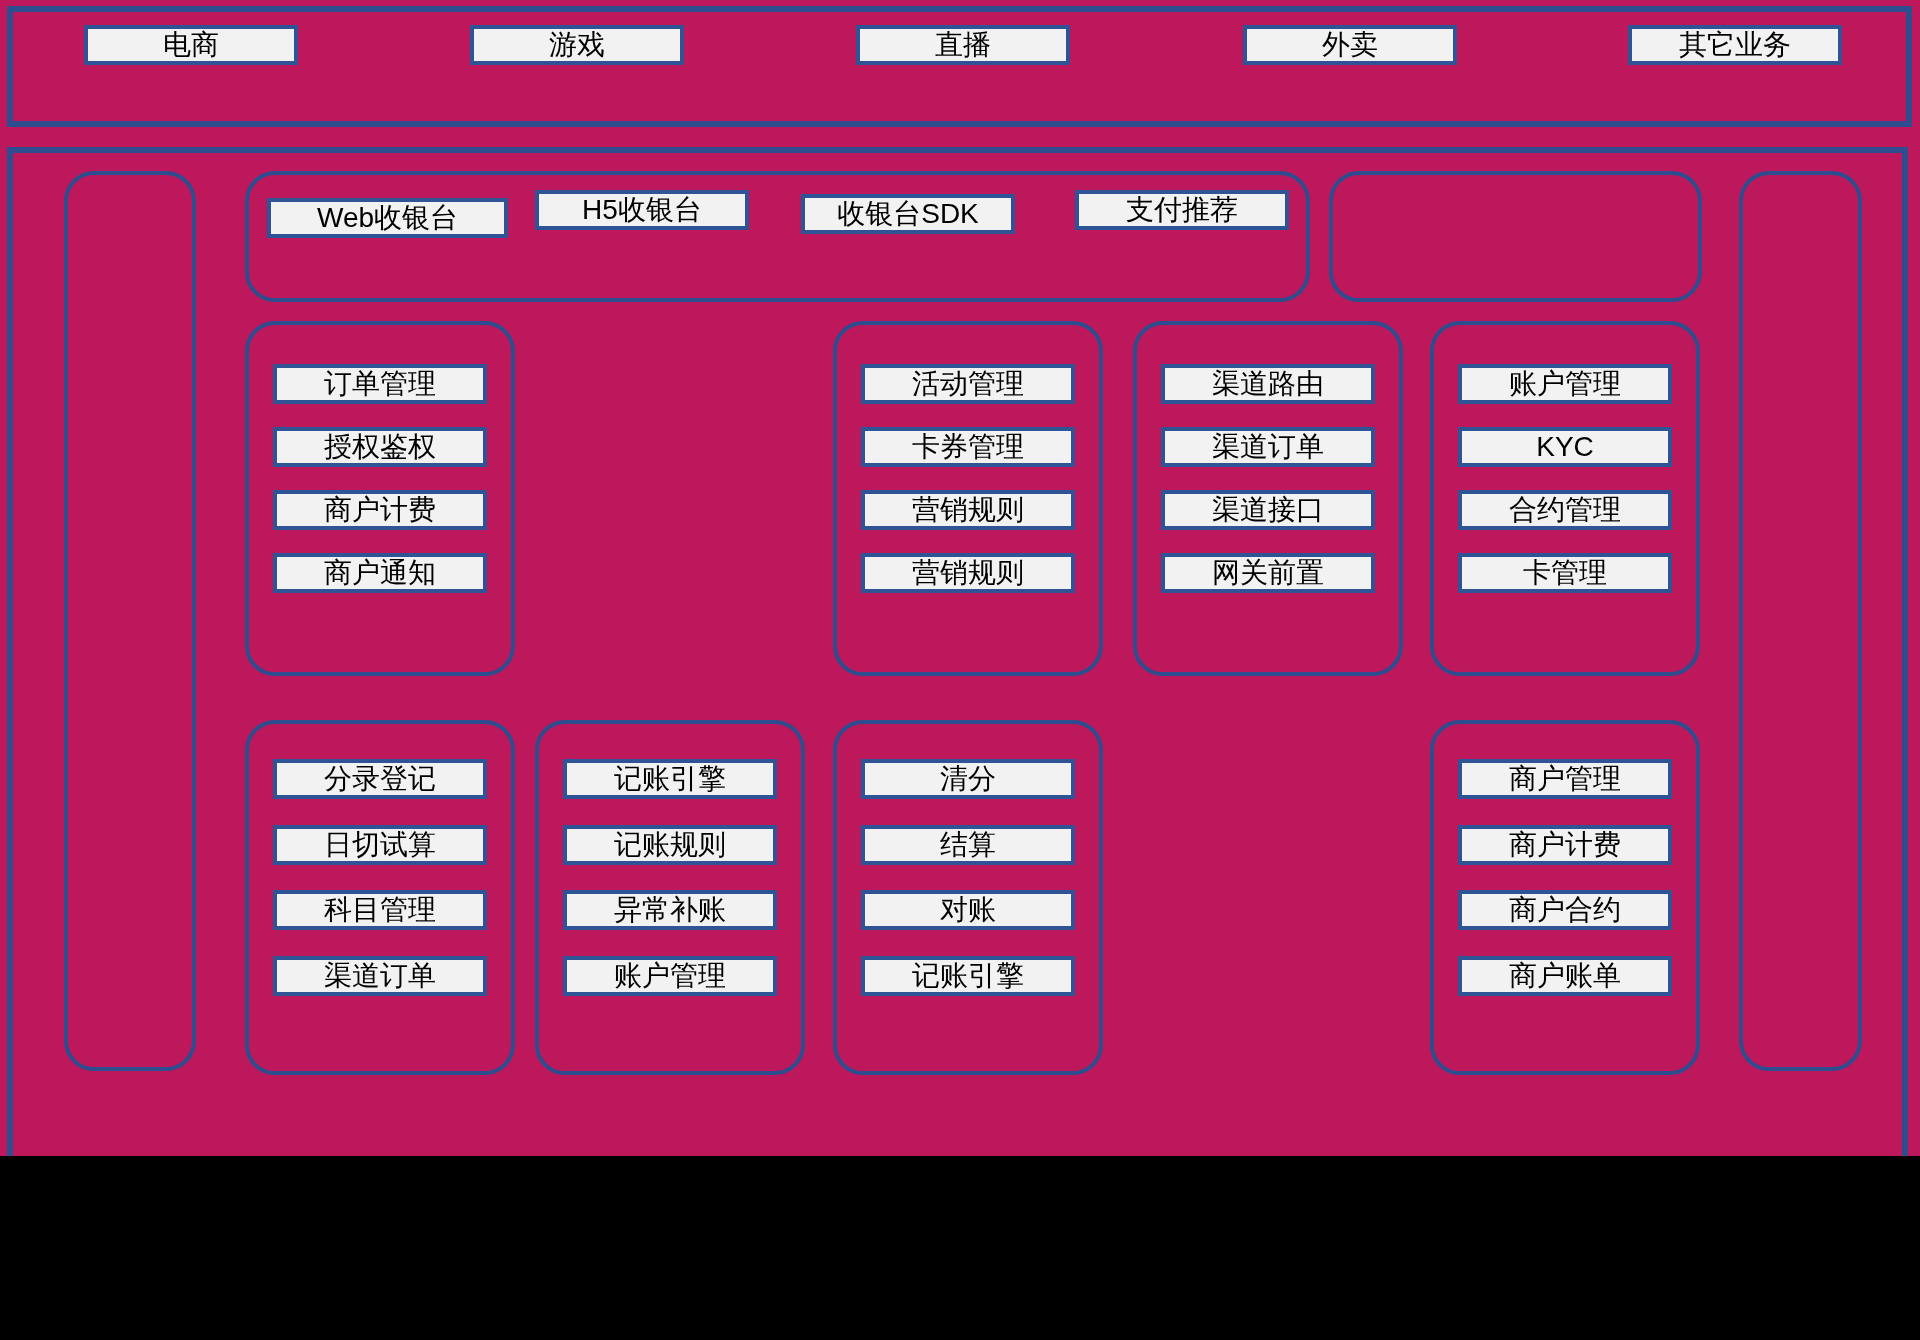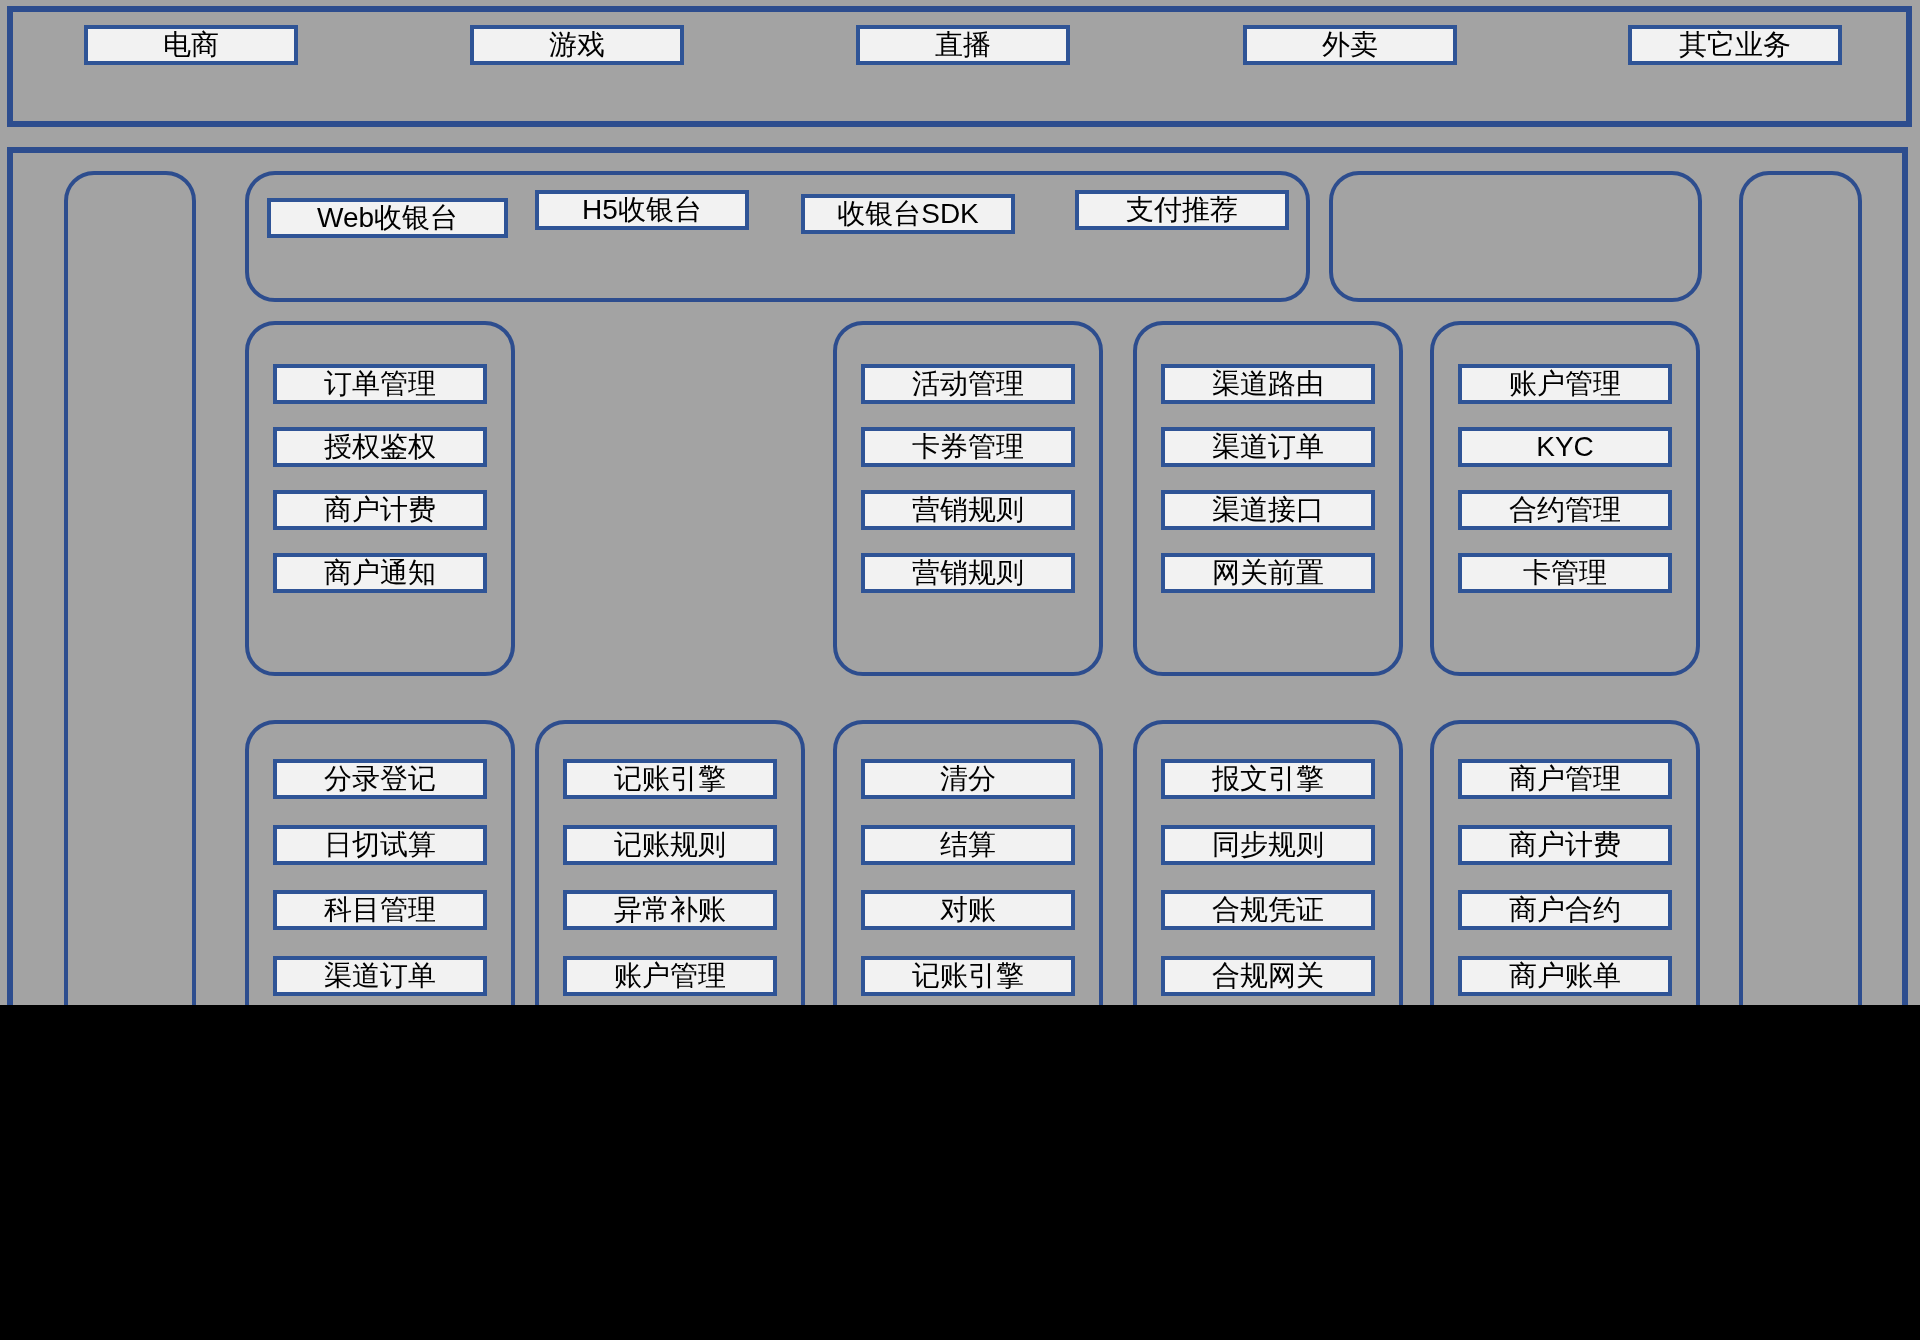--- a/index.html
+++ b/index.html
@@ -1,17 +1,17 @@
 <!DOCTYPE html>
 <html><head>
 <meta charset="utf-8">
 <style>
   html,body{margin:0;padding:0;background:#000;}
   .canvas{
-    position:relative;width:1920px;height:1005px;background:#a3a3a3;
+    position:relative;width:1920px;height:1156px;background:#be185d;
     font-family:"Liberation Sans","DejaVu Sans",sans-serif;overflow:hidden;
   }
   .frame{position:absolute;border:6px solid #2d4d8e;box-sizing:border-box;background:transparent;}
   .rbox{position:absolute;border:4px solid #2d4d8e;border-radius:30px;box-sizing:border-box;background:transparent;}
   .chip{
     position:absolute;box-sizing:border-box;height:40px;width:214px;
     border:4px solid #2f5496;background:#f2f2f2;color:#000;
     display:flex;align-items:center;justify-content:center;
     font-size:28px;line-height:32px;white-space:nowrap;
   }
@@ -87,26 +87,20 @@
     <div class="chip" style="left:24px;top:232px">账户管理</div>
   </div>
 
   <div class="rbox" style="left:833px;top:720px;width:270px;height:355px">
     <div class="chip" style="left:24px;top:35px">清分</div>
     <div class="chip" style="left:24px;top:101px">结算</div>
     <div class="chip" style="left:24px;top:166px">对账</div>
     <div class="chip" style="left:24px;top:232px">记账引擎</div>
   </div>
 
-  <div class="rbox" style="left:1133px;top:720px;width:270px;height:355px">
-    <div class="chip" style="left:24px;top:35px">报文引擎</div>
-    <div class="chip" style="left:24px;top:101px">同步规则</div>
-    <div class="chip" style="left:24px;top:166px">合规凭证</div>
-    <div class="chip" style="left:24px;top:232px">合规网关</div>
-  </div>
 
   <div class="rbox" style="left:1430px;top:720px;width:270px;height:355px">
     <div class="chip" style="left:24px;top:35px">商户管理</div>
     <div class="chip" style="left:24px;top:101px">商户计费</div>
     <div class="chip" style="left:24px;top:166px">商户合约</div>
     <div class="chip" style="left:24px;top:232px">商户账单</div>
   </div>
 
 
 </div>

